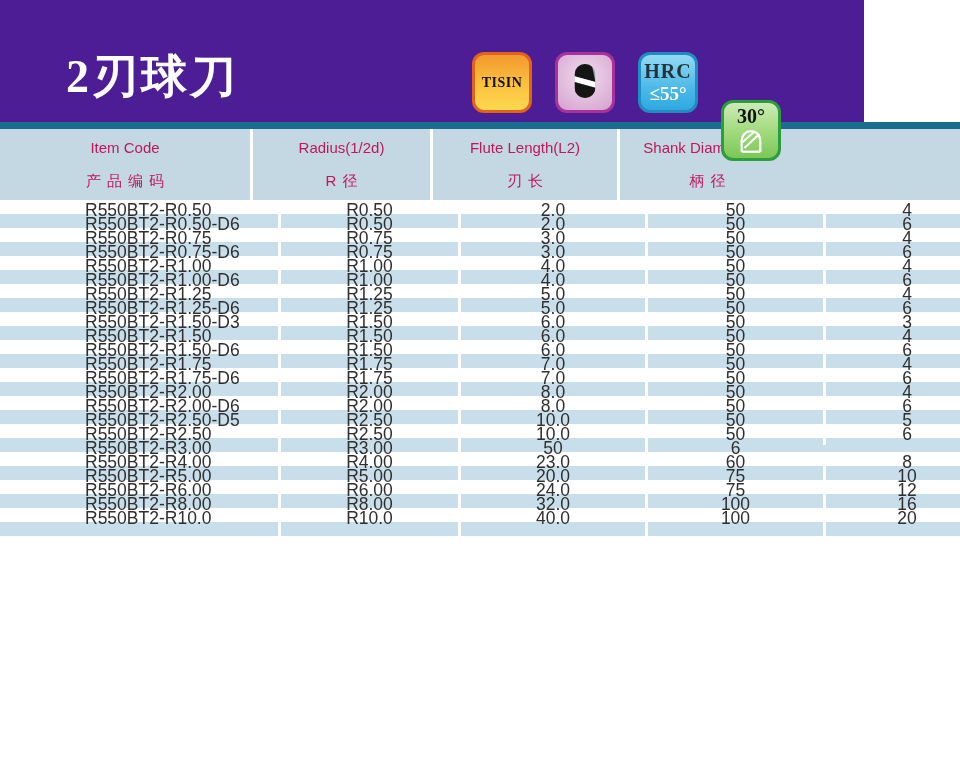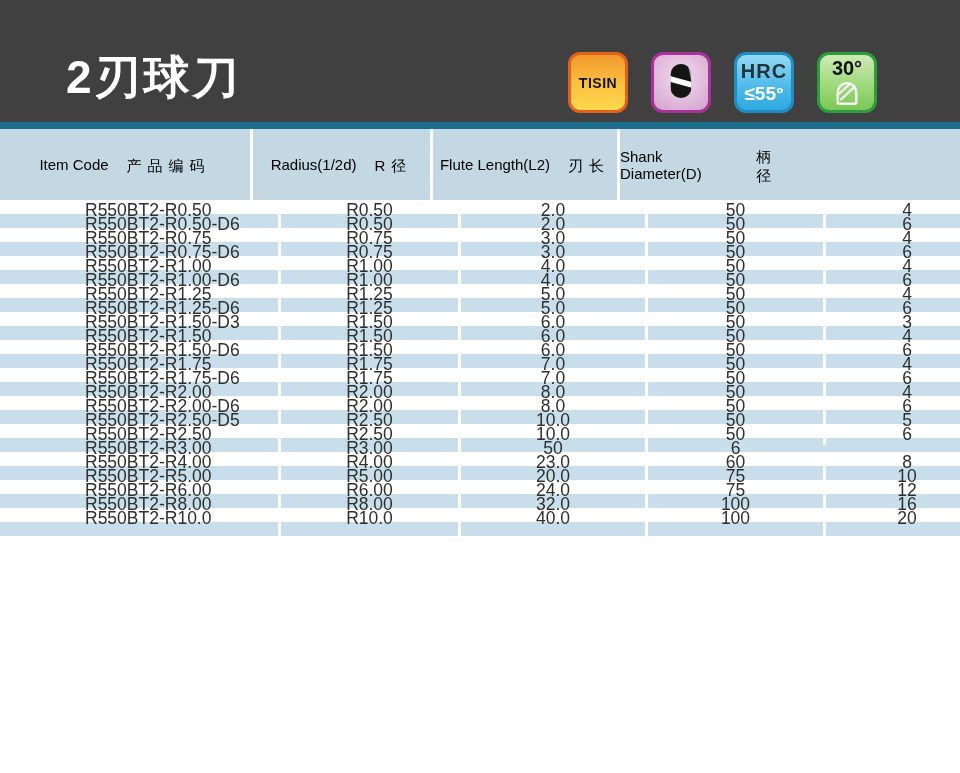--- a/index.html
+++ b/index.html
@@ -1,44 +1,44 @@
 <!DOCTYPE html>
 <html><head>
 <meta charset="utf-8">
 <style>
   html,body{margin:0;padding:0;width:960px;height:773px;overflow:hidden;
     font-family:"Liberation Sans",sans-serif;background:#ffffff;}
 
   
-  .banner{position:relative;width:960px;height:122px;background:#404040;}
+  .banner{position:relative;width:864px;height:122px;background:#4c1d95;font-family:Liberation Serif, serif;}
   .banner-edge{width:960px;height:7px;background:#1a6d8d;}
   .title{position:absolute;left:66px;top:54px;font-size:46px;font-weight:bold;
     color:#ffffff;letter-spacing:3px;line-height:1;}
 
   .badges{position:absolute;top:52px;right:83px;display:flex;gap:23px;}
   .badge{width:60px;height:61px;border-radius:12px;box-sizing:border-box;
     display:flex;flex-direction:column;align-items:center;justify-content:center;}
   .badge-tisin{border:3px solid #e2621b;
     background:linear-gradient(180deg,#f2992f 0%,#fbc23f 55%,#ffd84e 100%);}
   .badge-tisin span{font-size:14px;font-weight:bold;color:#121212;letter-spacing:0.5px;}
   .badge-ball{border:3px solid #a8329c;
     background:radial-gradient(circle at 50% 40%,#f1dcee 0%,#ddb3d8 70%,#d3a0ce 100%);}
   .badge-hrc{border:3px solid #1f8dc2;
     background:linear-gradient(180deg,#93d9f4 0%,#4cb9e8 60%,#2fa9e0 100%);line-height:1.15;}
   .hrc-top{font-size:20px;font-weight:600;color:#24333b;letter-spacing:1px;}
   .hrc-bottom{font-size:19px;font-weight:bold;color:#ffffff;}
   .badge-helix{border:3px solid #2d9c3c;
-    background:linear-gradient(180deg,#cdebb6 0%,#9ed97a 55%,#7cc757 100%);line-height:1;}
+    background:linear-gradient(180deg,#cdebb6 0%,#9ed97a 55%,#7cc757 100%);line-height:1;margin-top:48px;}
   .helix-label{font-size:20px;font-weight:600;color:#121212;margin-bottom:2px;}
 
   
   .thead{display:grid;grid-template-columns:250px 180px 187px 178px 165px;
     width:960px;height:71px;background:#c3d8e2;}
-  .hcell{display:flex;flex-direction:row;align-items:center;justify-content:center;
-    box-sizing:border-box;color:#000000;gap:12px;}
+  .hcell{display:flex;flex-direction:column;align-items:center;justify-content:center;
+    box-sizing:border-box;color:#be185d;gap:12px;}
   .hcell + .hcell{border-left:3px solid #ffffff;}
   .hen{font-size:15px;}
   .hzh{font-size:15px;letter-spacing:6px;padding-left:6px;margin-top:4px;}
 
   .tbody{width:960px;height:573px;overflow:hidden;}
   .trow{display:grid;grid-template-columns:250px 180px 187px 178px 165px;
     height:14px;background:#ffffff;padding-left:28px;}
   .trow.alt{background:#c8dfeb;}
   .cell{display:flex;align-items:center;justify-content:center;
     font-size:17.5px;color:#2f2f2f;box-sizing:border-box;}

